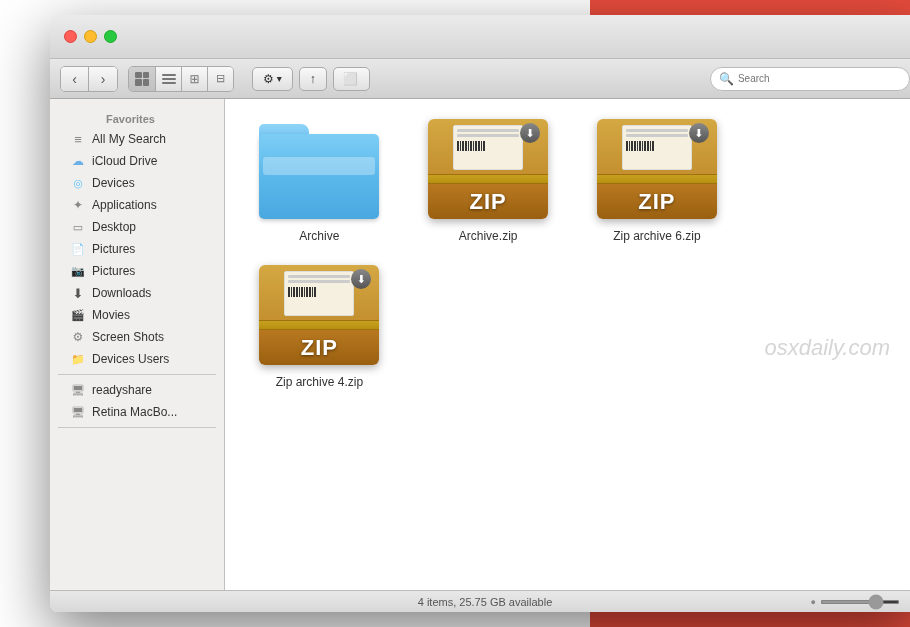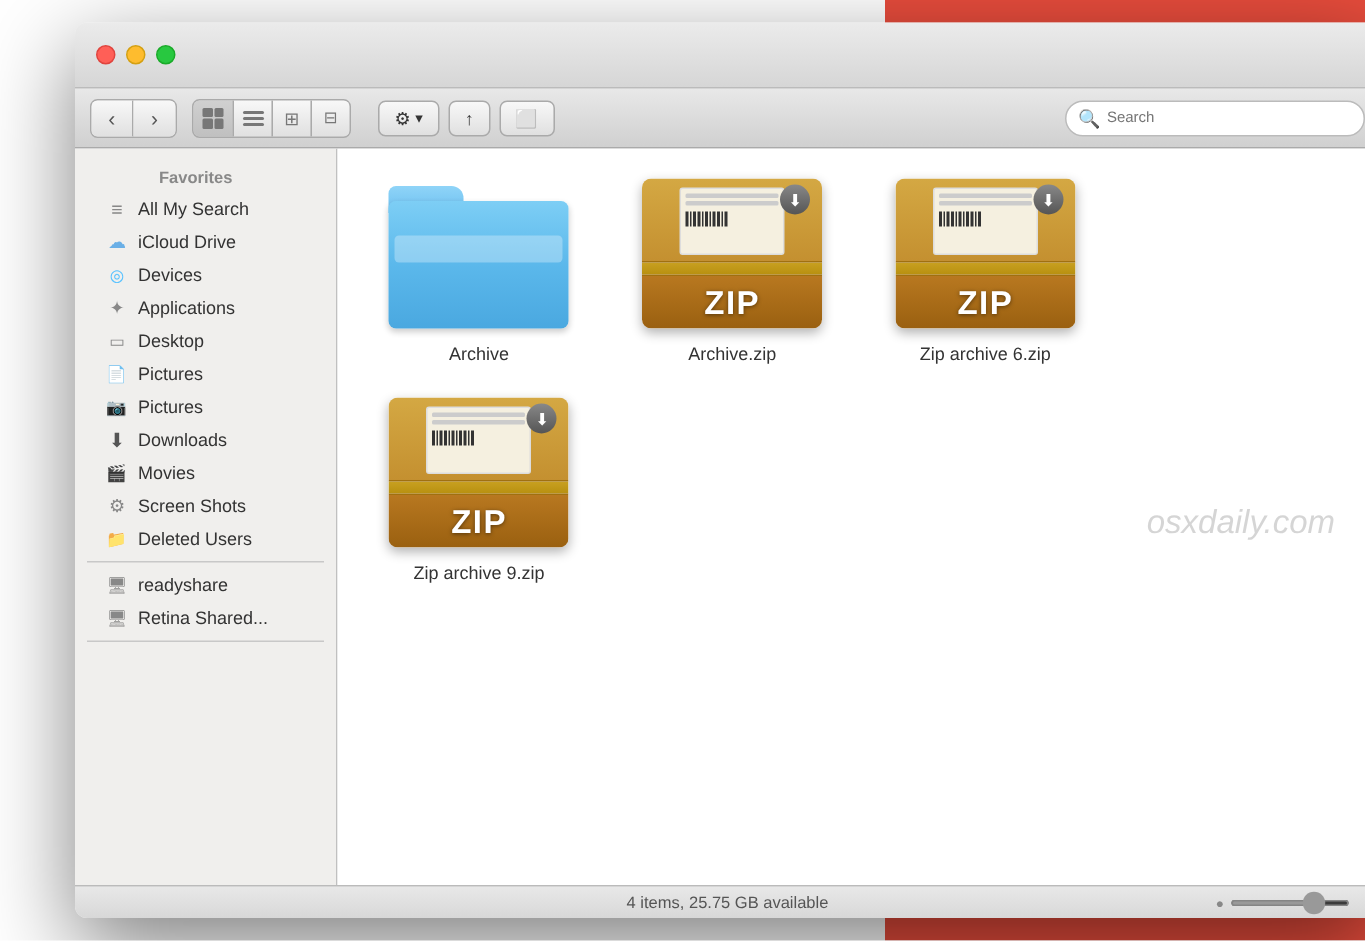--- a/index.html
+++ b/index.html
@@ -592,38 +592,38 @@
         <div class="sidebar-item-icon">
           <span style="font-size:12px;color:#888;">⚙</span>
         </div>
         <span>Screen Shots</span>
       </div>
 
       <div class="sidebar-item">
         <div class="sidebar-item-icon">
           <span style="font-size:11px;color:#aaa;">📁</span>
         </div>
-        <span>Deleted Users</span>
+        <span>Devices Users</span>
       </div>
 
       <div class="sidebar-divider"></div>
 
 
       <div class="sidebar-item">
         <div class="sidebar-item-icon">
           <span style="font-size:11px;color:#888;">🖥</span>
         </div>
         <span>readyshare</span>
       </div>
 
       <div class="sidebar-item">
         <div class="sidebar-item-icon">
           <span style="font-size:11px;color:#888;">🖥</span>
         </div>
-        <span>Retina Shared...</span>
+        <span>Retina MacBo...</span>
       </div>
 
       <div class="sidebar-divider"></div>
 
     </div>
 
     <div class="file-grid">
 
       <div class="file-item">
         <div class="folder-large">
@@ -717,21 +717,21 @@
                 <div class="zip-bar"></div>
               </div>
             </div>
             <div class="zip-download-badge">⬇</div>
           </div>
           <div class="zip-band"></div>
           <div class="zip-bottom">
             <span class="zip-label">ZIP</span>
           </div>
         </div>
-        <span class="file-name">Zip archive 9.zip</span>
+        <span class="file-name">Zip archive 4.zip</span>
       </div>
 
       <div style="grid-column: 2 / 5; display:flex; align-items:flex-end; justify-content:flex-end; padding-bottom: 30px; padding-right: 10px;">
         <span style="font-size:22px; color:rgba(150,150,150,0.4); font-style:italic; font-weight:300;margin-top:24px;">osxdaily.com</span>
       </div>
 
     </div>
 
   </div>
 

